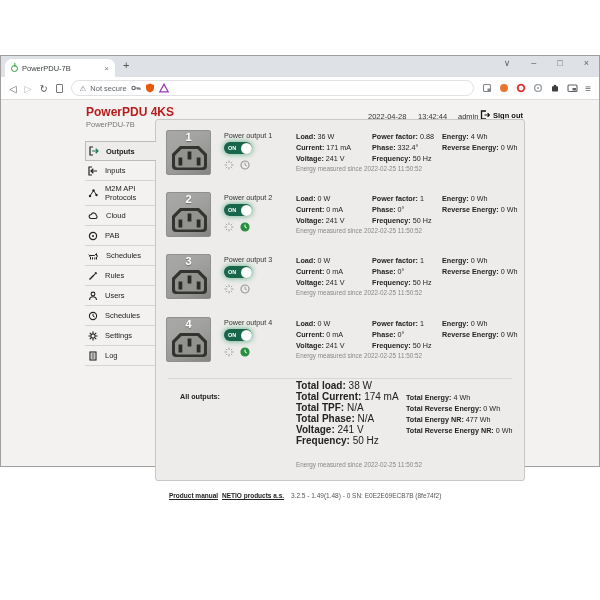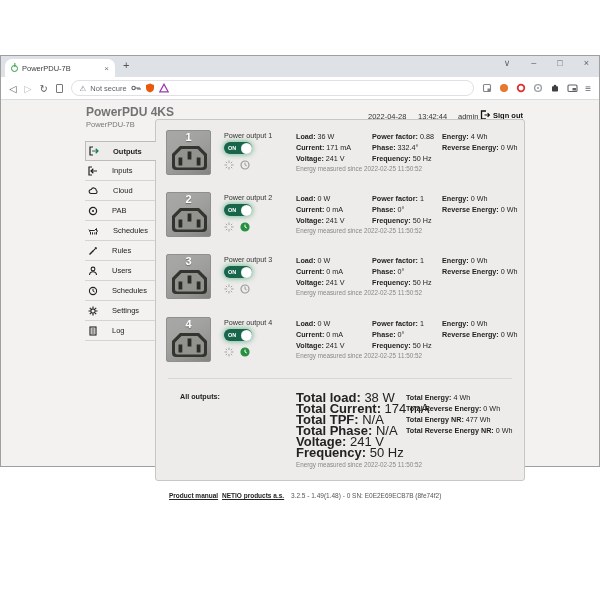--- a/index.html
+++ b/index.html
@@ -28,30 +28,30 @@
   .bookmark{width:7px;height:9px;border:1px solid #777;border-radius:1px}
   .addr{flex:1;height:16px;border:1px solid #dfe1e5;border-radius:8px;background:#fff;
     display:flex;align-items:center;gap:4px;padding:0 8px;font-size:7.5px;color:#5f6368}
   .addr .warn{font-size:7.5px;color:#80868b}
   .addr .sep{color:#d0d0d0}
   .addr .url{color:#3c4043;flex:1;white-space:nowrap;overflow:hidden}
   .ext{display:flex;align-items:center;gap:7px}
   .menu-glyph{font-size:10px;color:#5f6368}
   
   .page{position:absolute;top:44px;left:0;right:0;bottom:0;background:#f3f2f0}
-  .ptitle{position:absolute;left:85px;top:5px;font-size:12px;font-weight:700;color:#737373}
+  .ptitle{position:absolute;left:85px;top:5px;font-size:12px;font-weight:700;color:#b91c1c}
   .psub{position:absolute;left:85px;top:20px;font-size:7.5px;color:#777}
   .hmeta{position:absolute;top:12px;font-size:7.5px;color:#333}
   .hdate{left:367px}.htime{left:417px}.huser{left:457px}
   .signout{position:absolute;left:479px;top:10px;display:flex;align-items:center;gap:3px;
     font-size:7.5px;font-weight:700;color:#111}
   .signout u{text-decoration:underline}
   
   .sidebar{position:absolute;left:84px;top:41px;width:70px;border-top:1px solid #d4d4d2}
-  .sitem{display:flex;align-items:center;gap:14px;padding:3px 2px 3px 3px;min-height:20px;
+  .sitem{display:flex;align-items:center;gap:7px;padding:3px 2px 3px 3px;min-height:20px;
     font-size:7.5px;border-bottom:1px solid #d4d4d2;color:#222;cursor:default}
   .sitem svg{flex:0 0 auto}
   .sitem.active{position:relative;z-index:5;width:71px;background:#edecea;font-weight:700;
     border:1px solid #bcbcba;border-right:none;margin-top:-1px}
   
   .panel{position:absolute;left:154px;top:19px;width:370px;height:362px;background:#edecea;
     border:1px solid #c7c7c5;border-radius:3px}
   .row{position:absolute;left:0;width:100%;height:62px}
   .tile{position:absolute;left:10px;top:1px;width:45px;height:45px;border-radius:2px;
     background:linear-gradient(135deg,#a7a7a5,#84848216),linear-gradient(160deg,#a9a9a7,#838381);
@@ -65,21 +65,21 @@
   .tlabel{position:absolute;left:4px;top:3px;font-size:5.5px;font-weight:700;color:#fff}
   .knob{position:absolute;right:.5px;top:.5px;width:11px;height:11px;border-radius:50%;
     background:#fff;box-shadow:inset 0 0 1px #aaa}
   .rowicons{position:absolute;left:68px;top:31px;display:flex;gap:6px;align-items:center}
   .col{position:absolute;top:2px;font-size:7.2px;line-height:11px;color:#222}
   .c1{left:140px;width:92px}.c2{left:216px;width:86px}.c3{left:286px;width:82px}
   .stat b{font-weight:700}
   .enote{position:absolute;left:140px;top:36px;font-size:6.3px;color:#888}
   .sep{position:absolute;left:12px;right:12px;top:258px;border-top:1px solid #d6d6d4}
   .aolabel{position:absolute;left:24px;top:272px;font-size:7.2px;font-weight:700}
-  .aoc1{position:absolute;left:140px;top:272px;font-size:13px;line-height:11px}
+  .aoc1{position:absolute;left:140px;top:260px;font-size:10px;line-height:11px}
   .aoc2{position:absolute;left:250px;top:272px;font-size:7.2px;line-height:11px}
   .aonote{position:absolute;left:140px;top:341px;font-size:6.3px;color:#888}
   
   .footer{position:absolute;top:392px;left:0;width:100%;font-size:6.5px;color:#333}
   .flink{position:absolute;font-weight:700;text-decoration:underline;color:#222;cursor:pointer}
   .fpm{left:168px}.fvendor{left:221px}
   .fver{position:absolute;left:290px;color:#555}
   .clk.green circle{fill:#27903f;stroke:#27903f}
   .clk.green path{stroke:#fff}
 </style>
@@ -174,20 +174,29 @@
         <span>Outputs</span>
       </div>
       <div class="sitem">
         <svg width="10" height="10" viewBox="0 0 10 10">
           <path d="M4 1H1v8h3" fill="none" stroke="#222" stroke-width="1.2"></path>
           <path d="M9 5H3M5.3 2.8L3 5l2.3 2.2" fill="none" stroke="#222" stroke-width="1.2"></path>
         </svg>
         <span>Inputs</span>
       </div>
       <div class="sitem">
+        <svg width="10" height="10" viewBox="0 0 10 10">
+          <path d="M2 8L5.5 2.5M5.5 2.5L8.5 7" stroke="#222" stroke-width=".9" fill="none"></path>
+          <circle cx="2" cy="8" r="1.2" fill="#222"></circle>
+            <circle cx="5.5" cy="2.5" r="1.2" fill="#222"></circle>
+          <circle cx="8.5" cy="7" r="1.2" fill="#222"></circle>
+        </svg>
+        <span>M2M API Protocols</span>
+      </div>
+      <div class="sitem">
         <svg width="11" height="10" viewBox="0 0 11 10">
           <path d="M3 7.5a2 2 0 1 1 .3-4A2.6 2.6 0 0 1 8.3 4.4 1.8 1.8 0 0 1 8 7.5z" fill="none" stroke="#222" stroke-width="1.1"></path>
         </svg>
         <span>Cloud</span>
       </div>
       <div class="sitem">
         <svg width="10" height="10" viewBox="0 0 10 10">
           <circle cx="5" cy="5" r="3.6" fill="none" stroke="#222" stroke-width="1.2"></circle>
           <circle cx="5" cy="5" r="1" fill="#222"></circle>
         </svg>

